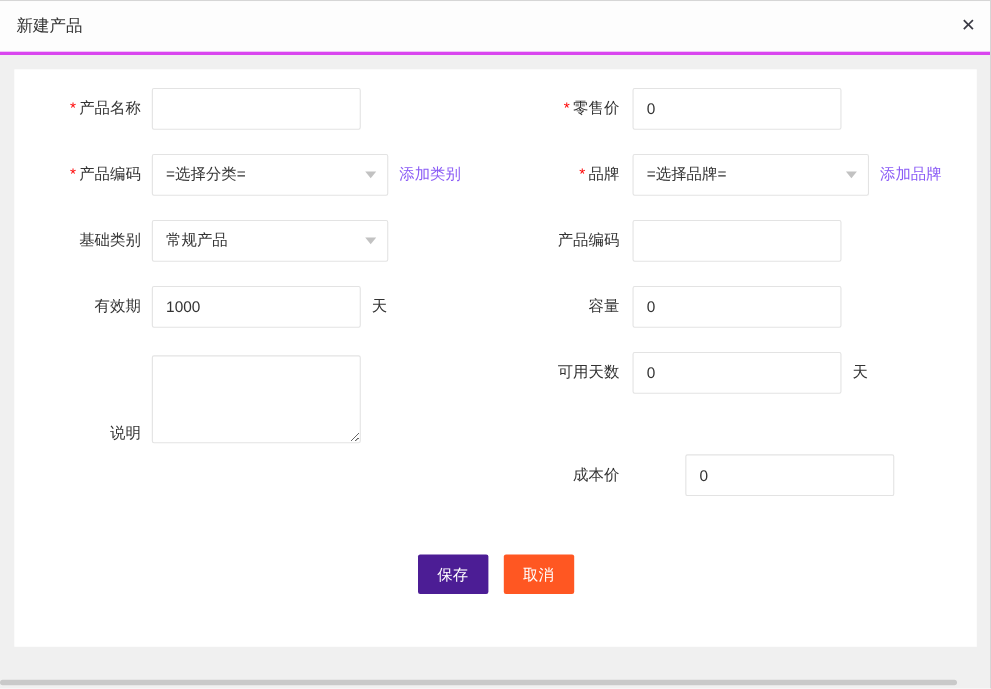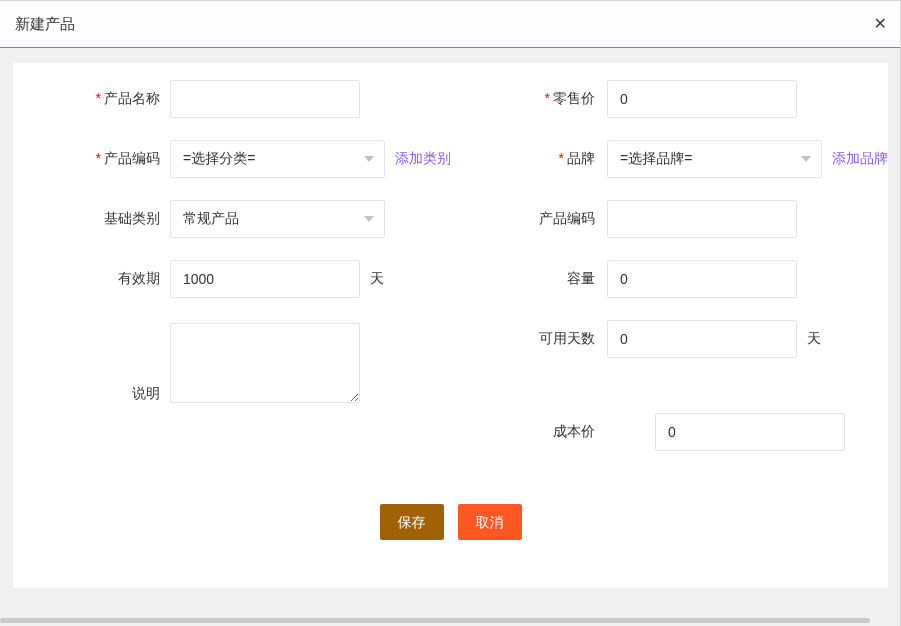--- a/index.html
+++ b/index.html
@@ -11,37 +11,37 @@
     font-size:14px;
     color:#333;
     overflow:hidden;
   }
   .top-edge { position:absolute; top:0; left:0; width:100%; height:1px; background:#d6d6d6; }
   .right-edge { position:absolute; top:0; right:0; width:1px; height:100%; background:#d6d6d6; }
 
   
   .dialog-header {
     position:absolute; top:1px; left:0; right:1px; height:46px;
-    background:#fdfdfd; border-bottom:1px solid #d946ef;
+    background:#fdfdfd; border-bottom:3px solid #d946ef;
   }
   .dialog-title {
     position:absolute; left:15px; top:50%; transform:translateY(-50%);
     font-size:15px; color:#333;
   }
   .close-btn {
     position:absolute; right:13px; top:50%; transform:translateY(-50%);
     font-size:16px; color:#3a3a44; cursor:pointer; line-height:1;
   }
 
   
   .panel {
     position:absolute; left:13px; top:63px; width:875px; height:525px;
     background:#ffffff;
   }
-  .col { position:absolute; top:6px;margin-left:32px; }
+  .col { position:absolute; top:6px; }
   .col-left  { left:0;    width:435px; }
   .col-right { left:447px; width:428px; }
 
   .form-row { display:flex; align-items:center; height:60px; }
   .form-row.row-textarea { height:auto; align-items:flex-end; }
   .form-row.row-offset { margin-top:33px;gap:48px; }
 
   .label { flex:none; text-align:right; color:#333; }
   .col-left  .label { width:115px; margin-right:10px; }
   .col-right .label { width:103px; margin-right:12px; }
@@ -82,21 +82,21 @@
   .btn-row {
     position:absolute; left:0; right:0; top:441px;
     display:flex; justify-content:center; gap:14px;
   }
   .btn {
     height:36px; min-width:64px; padding:0 18px; box-sizing:border-box;
     border:none; border-radius:2px; color:#fff; font-size:14px;
     font-family:"Liberation Sans","DejaVu Sans",sans-serif;
     cursor:pointer; line-height:36px; text-align:center;
   }
-  .btn-save   { background:#a16207; }
+  .btn-save   { background:#4c1d95; }
   .btn-cancel { background:#FF5722; }
 
   .h-scrollbar {
     position:absolute; left:0; bottom:3px; width:870px; height:5px;
     background:#c9c9c9; border-radius:3px;
   }
 </style>
 </head>
 <body>
 

